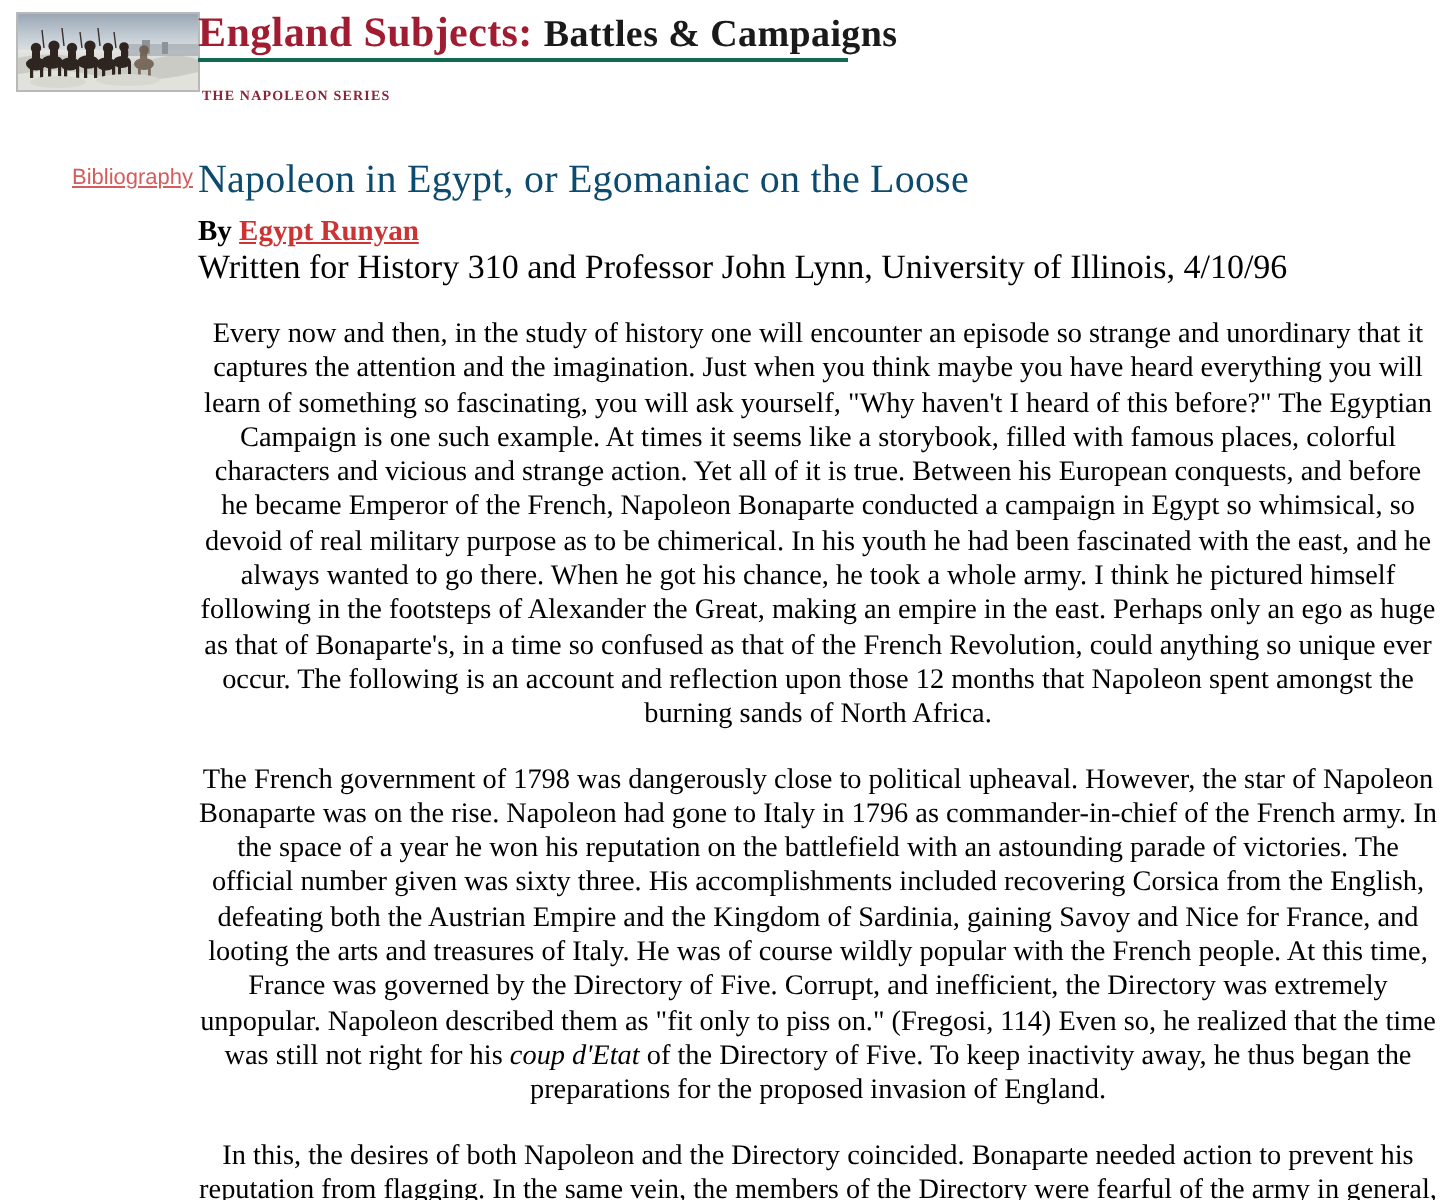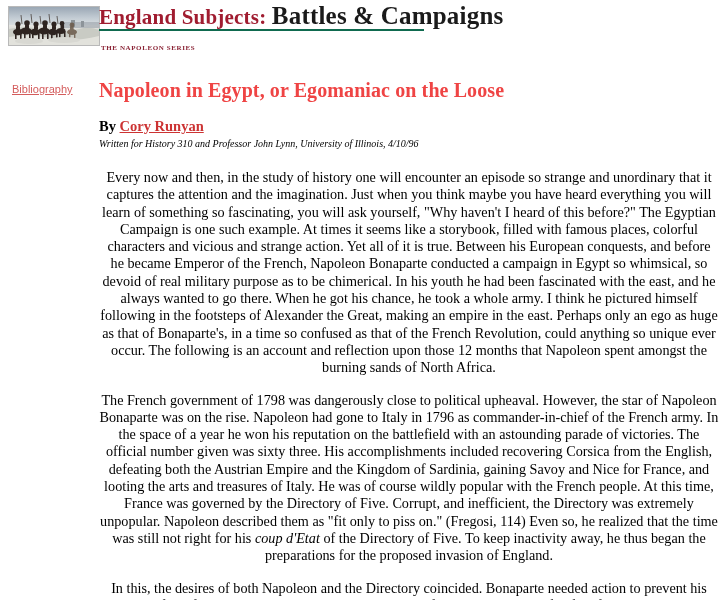--- a/index.html
+++ b/index.html
@@ -47,21 +47,21 @@
     white-space: nowrap;
     letter-spacing: 0.2px;
   }
   .mast-series {
     color: #a01c30;
     font-weight: bold;
   }
   .mast-section {
     color: #1a1a1a;
     font-weight: bold;
-    font-size: 25px;
+    font-size: 19px;
   }
   .mast-rule {
     position: absolute;
     left: 99px;
     top: 29px;
     width: 325px;
     height: 2px;
     background: #0f6a4f;
   }
   .mast-sub {
@@ -82,52 +82,52 @@
     left: 12px;
     top: 79px;
     width: 80px;
   }
   .sidenav a {
     font-family: "Liberation Sans", "DejaVu Sans", sans-serif;
     font-size: 11px;
     color: #d45c5c;
     text-decoration: underline;
     white-space: nowrap;
+    margin-left: 24px;
   }
 
   
   .article {
     position: absolute;
     left: 99px;
     top: 78px;
     width: 620px;
   }
   .article-title {
     font-family: "Liberation Serif", "DejaVu Serif", serif;
     font-size: 20px;
-    font-weight: bold;
+    font-weight: normal;
     letter-spacing: 0.1px;
-    margin: 0 0 16px 0;
+    margin: 0 0 6px 0;
     line-height: 24px;
-    color: #ef4444;
+    color: #0c4a6e;
   }
   .byline {
     font-size: 14.5px;
     font-weight: bold;
     margin: 0 0 1px 0;
     line-height: 17px;
   }
   .byline a {
     color: #cc3333;
     text-decoration: underline;
     font-weight: bold;
   }
   .attribution {
-    font-style: italic;
-    font-size: 10px;
+    font-size: 17px;
     line-height: 16px;
     margin: 0 0 17px 0;
   }
   .para {
     font-size: 14.2px;
     line-height: 17.3px;
     margin: 0 0 15px 0;
     text-align: center;
   }
   .para em { }
@@ -220,21 +220,21 @@
 
 <div class="sidenav">
   <a href="#">Bibliography</a>
 </div>
 
 <div class="article">
 
   <h1 class="article-title">Napoleon in Egypt, or Egomaniac on the Loose</h1>
 
   <p class="byline"><span>By</span>
-    <a href="#">Cory Runyan</a></p>
+    <a href="#">Egypt Runyan</a></p>
 
   <p class="attribution">Written for History 310 and Professor John Lynn, University of Illinois, 4/10/96</p>
 
   <p class="para">Every now and then, in the study of history one will encounter an episode so strange and unordinary that it captures the attention and the imagination. Just when you think maybe you have heard everything you will learn of something so fascinating, you will ask yourself, "Why haven't I heard of this before?" The Egyptian Campaign is one such example. At times it seems like a storybook, filled with famous places, colorful characters and vicious and strange action. Yet all of it is true. Between his European conquests, and before he became Emperor of the French, Napoleon Bonaparte conducted a campaign in Egypt so whimsical, so devoid of real military purpose as to be chimerical. In his youth he had been fascinated with the east, and he always wanted to go there. When he got his chance, he took a whole army. I think he pictured himself following in the footsteps of Alexander the Great, making an empire in the east. Perhaps only an ego as huge as that of Bonaparte's, in a time so confused as that of the French Revolution, could anything so unique ever occur. The following is an account and reflection upon those 12 months that Napoleon spent amongst the burning sands of North Africa.</p>
 
   <p class="para"><span>The French government of 1798 was dangerously close to political upheaval. However, the star of Napoleon Bonaparte was on the rise. Napoleon had gone to Italy in 1796 as commander-in-chief of the French army. In the space of a year he won his reputation on the battlefield with an astounding parade of victories. The official number given was sixty three. His accomplishments included recovering Corsica from the English, defeating both the Austrian Empire and the Kingdom of Sardinia, gaining Savoy and Nice for France, and looting the arts and treasures of Italy. He was of course wildly popular with the French people. At this time, France was governed by the Directory of Five. Corrupt, and inefficient, the Directory was extremely unpopular. Napoleon described them as "fit only to piss on." (Fregosi, 114) Even so, he realized that the time was still not right for his </span><em>coup d'Etat</em><span> of the Directory of Five. To keep inactivity away, he thus began the preparations for the proposed invasion of England.</span></p>
 
   <p class="para">In this, the desires of both Napoleon and the Directory coincided. Bonaparte needed action to prevent his reputation from flagging. In the same vein, the members of the Directory were fearful of the army in general, and the popularity of Bonaparte in particular. As such, the Directory was anxious to get the ambitious general as far away from Paris and the government as possible. Also, they realized that their wartime emergency powers would not last a day of peace, and thus sought a continuation of hostilities. As Napoleon said, "The Directory was dominated by its own weakness; in order to exist it needed a perpetual state of war just as other governments need peace." (Chandler, 208)</p>
 </div>
 

